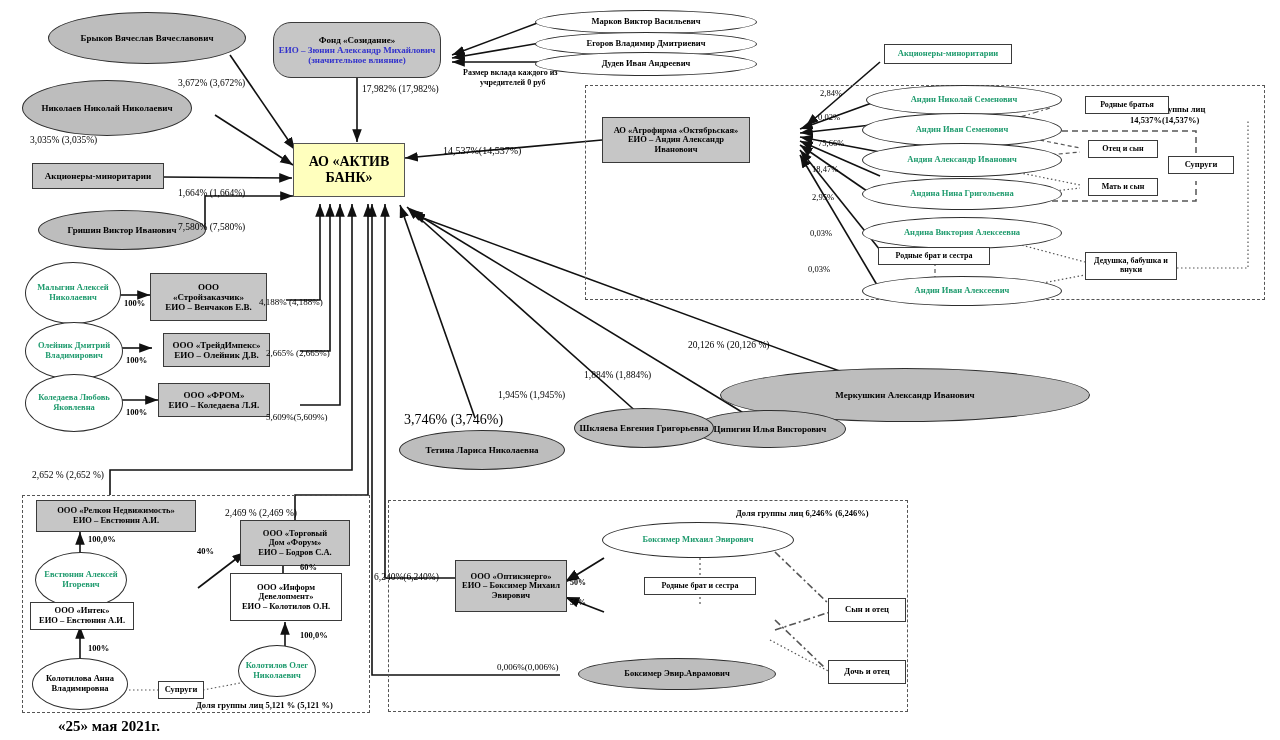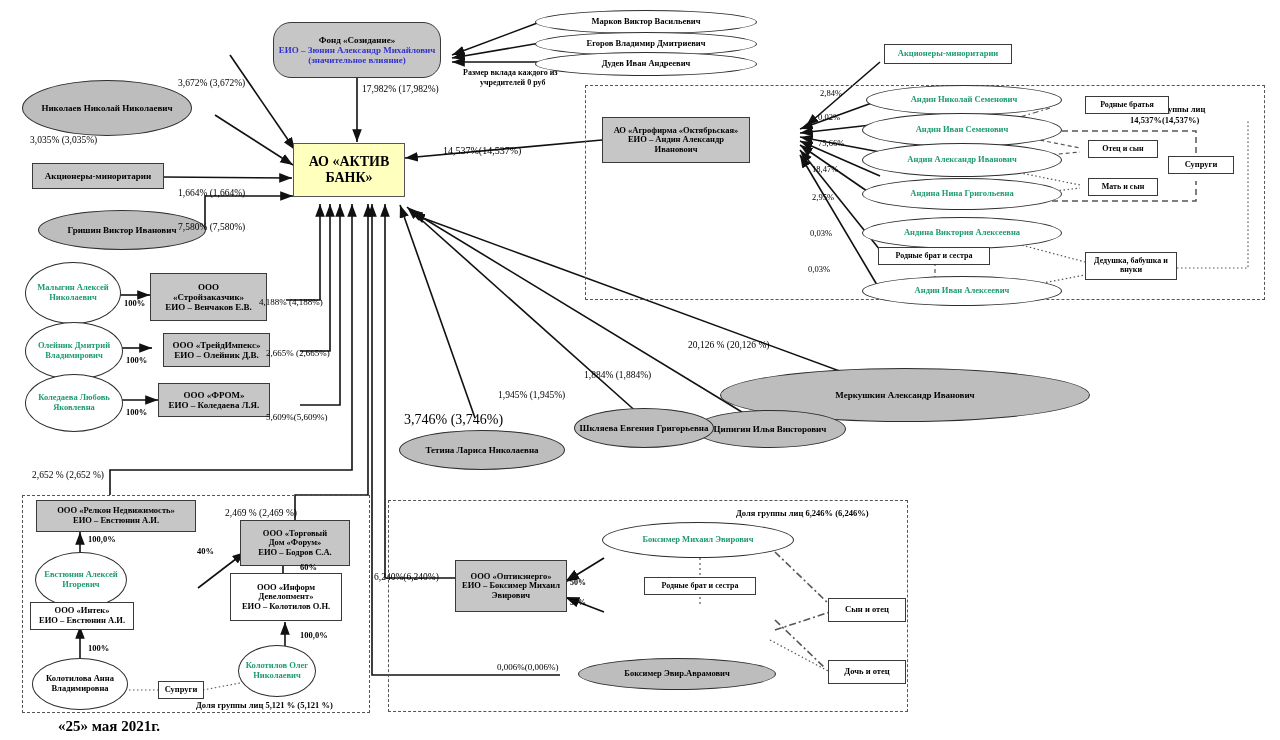--- a/index.html
+++ b/index.html
@@ -153,20 +153,23 @@
   <div class="node ell white" style="left:535px;top:10px;width:222px;height:24px;font-size:8.5px;font-weight:bold;">
     <span>Марков Виктор Васильевич</span>
   </div>
   <div class="node ell white" style="left:535px;top:32px;width:222px;height:24px;font-size:8.5px;font-weight:bold;">
     <span>Егоров Владимир Дмитриевич</span>
   </div>
   <div class="node ell white" style="left:535px;top:52px;width:222px;height:24px;font-size:8.5px;font-weight:bold;">
     <span>Дудев Иван Андреевич</span>
   </div>
 
+  <div class="node ell gray" style="left:48px;top:12px;width:198px;height:52px;font-size:9px;font-weight:bold;">
+    <span>Брыков Вячеслав Вячеславович</span>
+  </div>
   <div class="lbl" style="left:178px;top:78px;font-size:9.5px;">3,672% (3,672%)</div>
 
   <div class="node ell gray" style="left:22px;top:80px;width:170px;height:56px;font-size:9px;font-weight:bold;justify-content:center;">
     <span>Николаев  Николай Николаевич</span>
   </div>
   <div class="lbl" style="left:30px;top:135px;font-size:9.5px;">3,035% (3,035%)</div>
 
   <div class="node box gray" style="left:32px;top:163px;width:132px;height:26px;font-size:9px;font-weight:bold;">
     <span>Акционеры-миноритарии</span>
   </div>

